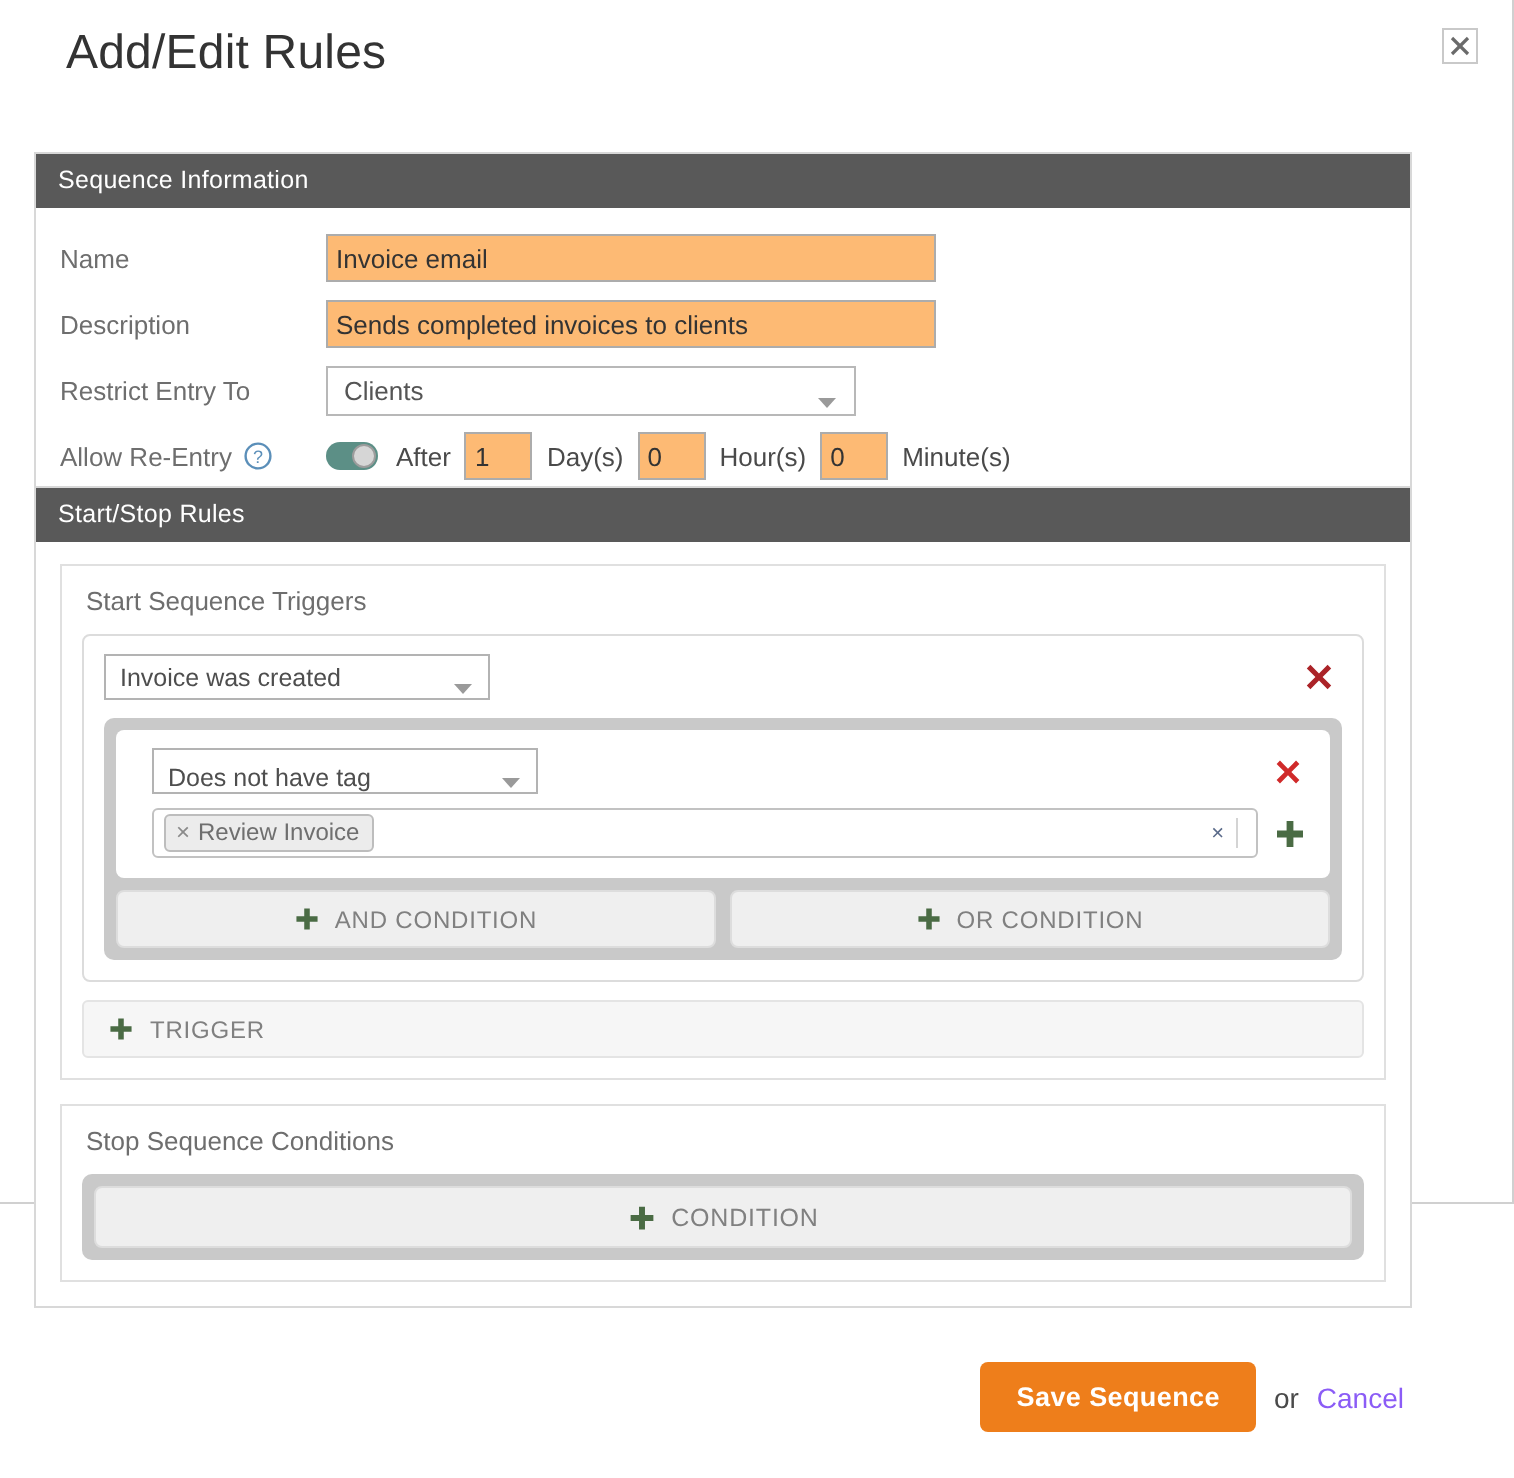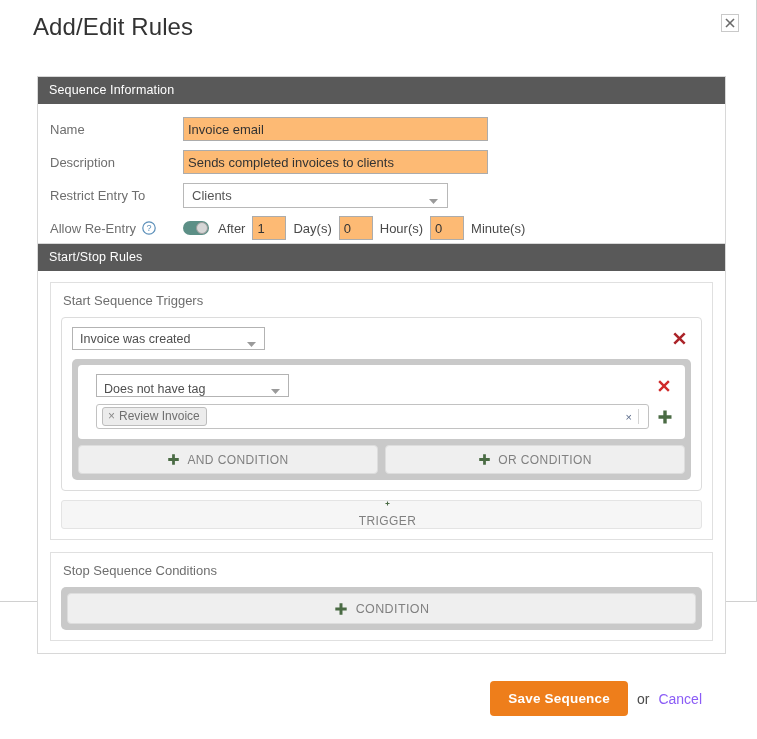--- a/index.html
+++ b/index.html
@@ -47,21 +47,21 @@
     align-items: center;
     justify-content: center;
     cursor: pointer;
     background: #ffffff;
   }
   .close-box svg { display:block; }
 
   
   .panel {
     position: absolute;
-    left: 37px;
+    left: 17px;
     width: 689px;
     box-sizing: border-box;
     border: 1px solid #d8d8d8;
     background: #ffffff;
   }
   .panel-header {
     background: #595959;
     color: #ffffff;
     font-size: 12.5px;
     padding: 6px 0 6px 11px;
@@ -333,21 +333,20 @@
     border: 1px solid #e4e4e4;
     border-radius: 3px;
     display: flex;
     align-items: center;
     gap: 8px;
     padding-left: 12px;
     font-size: 12px;
     color: #808080;
     letter-spacing: 0.4px;
     cursor: pointer;
-    flex-direction: column;
   }
 
   
   .stop-wrap {
     background: #c9c9c9;
     border-radius: 5px;
     padding: 6px;
   }
   .stop-btn {
     height: 29px;

